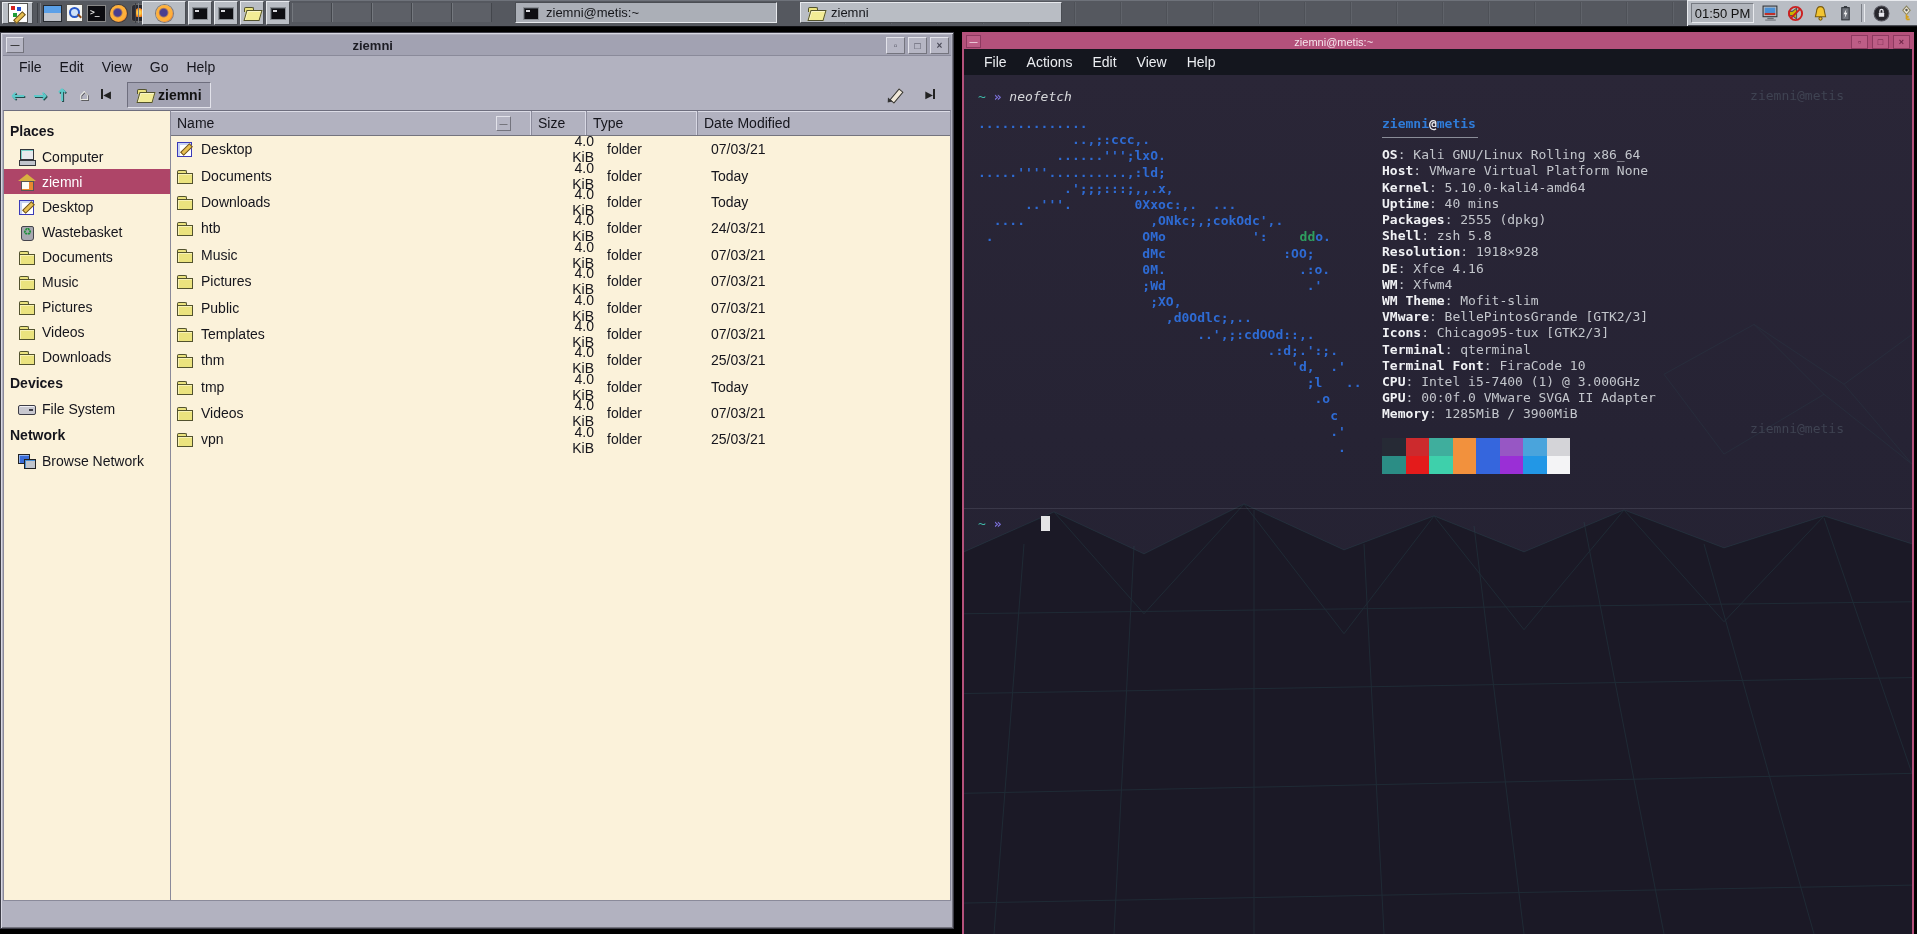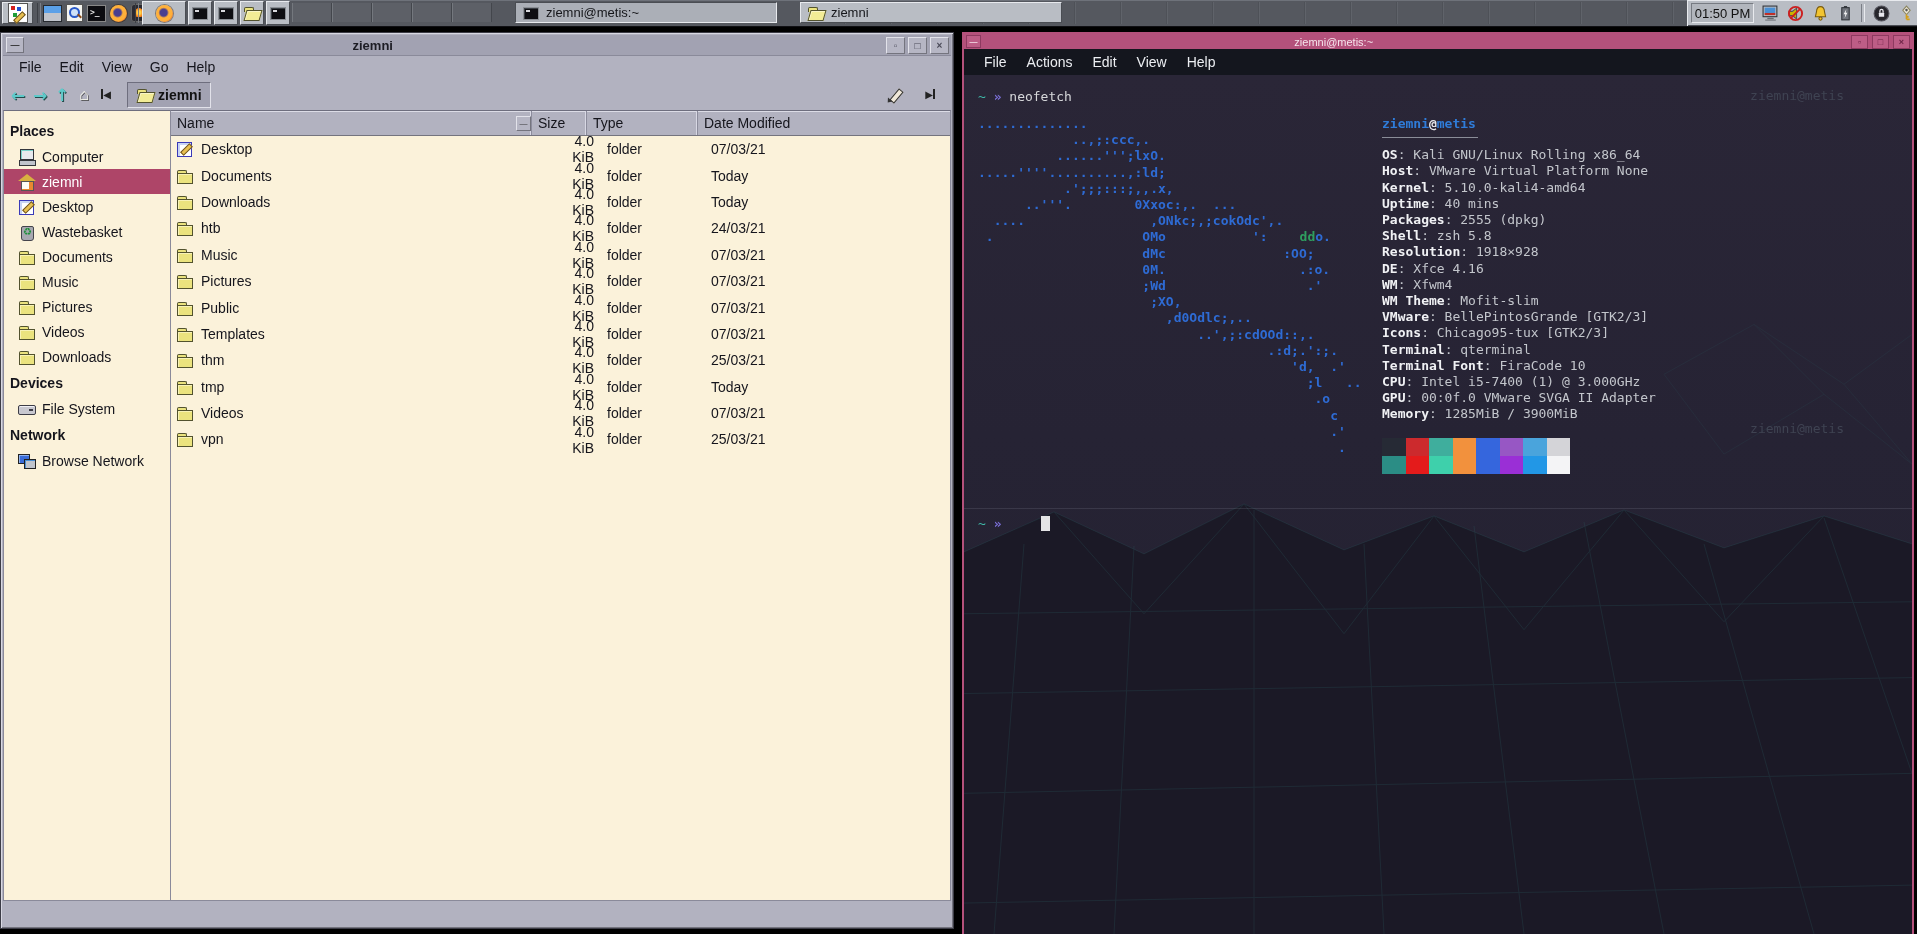--- a/index.html
+++ b/index.html
@@ -110,21 +110,21 @@
   .fm-main{position:absolute;left:2px;right:2px;top:77px;bottom:27px;display:flex;}
   .fm-sidebar{width:168px;flex:none;background:#fbf2da;border:1px solid #8a8a9a;border-top-color:#6e6e7e;
     overflow:hidden;padding-top:6px;box-sizing:border-box;}
   .side-hdr{font-size:14px;font-weight:bold;color:#15151c;padding:6px 6px 5px 6px;}
   .side-item{height:25px;display:flex;align-items:center;gap:6px;padding-left:14px;font-size:14px;color:#15151c;cursor:pointer;}
   .side-item.sel{background:#ae4568;color:#fff;}
   .fm-list{flex:1;display:flex;flex-direction:column;background:#fbf2da;border:1px solid #8a8a9a;border-left:none;border-top-color:#6e6e7e;overflow:hidden;}
   .list-hdr{height:24px;flex:none;background:#b2b2c0;display:flex;align-items:stretch;font-size:14px;color:#15151c;
     border-bottom:1px solid #74747e;box-shadow:inset 0 1px 0 #dcdce6;}
   .hcell{display:flex;align-items:center;padding-left:6px;border-right:1px solid #8c8c9c;box-shadow:inset -1px 0 0 #d8d8e4;cursor:pointer;}
-  .h-name{flex:1;justify-content:space-between;padding-right:0;}
+  .h-name{flex:1;justify-content:space-between;padding-right:20px;}
   .h-size{width:48px;flex:none;}
   .h-type{width:104px;flex:none;}
   .h-date{width:246px;flex:none;border-right:none;box-shadow:none;}
   .sortbox{width:13px;height:13px;border:1px solid #74747e;border-top-color:#e2e2ea;border-left-color:#e2e2ea;
     background:#b6b6c4;display:flex;align-items:center;justify-content:center;font-size:8px;color:#333;}
   .rows{flex:1;overflow:hidden;}
   .row{height:26.4px;display:flex;align-items:center;font-size:14px;color:#15151c;cursor:pointer;}
   .c-name{flex:1;display:flex;align-items:center;gap:7px;padding-left:5px;}
   .c-size{width:48px;flex:none;text-align:right;padding-right:6px;box-sizing:border-box;}
   .c-type{width:104px;flex:none;padding-left:7px;box-sizing:border-box;}
@@ -142,21 +142,21 @@
   .t-controls{position:absolute;right:2px;top:1px;display:flex;gap:4px;}
   .t-controls .wc-btn{width:15px;height:12px;background:#bd5d86;border:1px solid #8e3a60;color:#6e2346;font-size:9px;}
   .t-menubar{position:absolute;left:0;right:0;top:15px;height:26px;background:#14161e;display:flex;align-items:center;gap:4px;padding-left:12px;}
   .t-menubar .mi{color:#eceef2;font-size:14px;}
   .t-body{position:absolute;left:0;right:0;top:41px;bottom:0;background:linear-gradient(#2a2637,#262334 42%,#232130);overflow:hidden;}
   .t-body svg.wall{position:absolute;left:0;top:0;width:100%;height:100%;}
   .mono{font-family:"DejaVu Sans Mono","Liberation Mono",monospace;font-size:13px;line-height:16.2px;}
   .t-line1{position:absolute;left:14px;top:14px;white-space:pre;}
   .p-tilde{color:#3fb8a8;}
   .p-arrow{color:#7b6fd8;font-weight:bold;}
-  .p-cmd{color:#d6d7da;}
+  .p-cmd{color:#d6d7da;font-style:italic;}
   .t-wm{position:absolute;right:68px;color:#3f4352;}
   .t-wm1{top:13px;} .t-wm2{top:346px;}
   .t-art{position:absolute;left:14px;top:41px;white-space:pre;}
   .t-art .ab{color:#2e6bd4;font-weight:bold;}
   .t-art .ag{color:#2f9e5f;font-weight:bold;margin-left:32px;}
   .t-info{position:absolute;left:418px;top:41px;}
   .i-title{font-weight:bold;}
   .i-user,.i-host{color:#2f7cd9;}
   .i-at{color:#e8e9ec;}
   .i-hr{width:96px;height:1px;background:#8a8d98;margin:5px 0 9px 0;}

